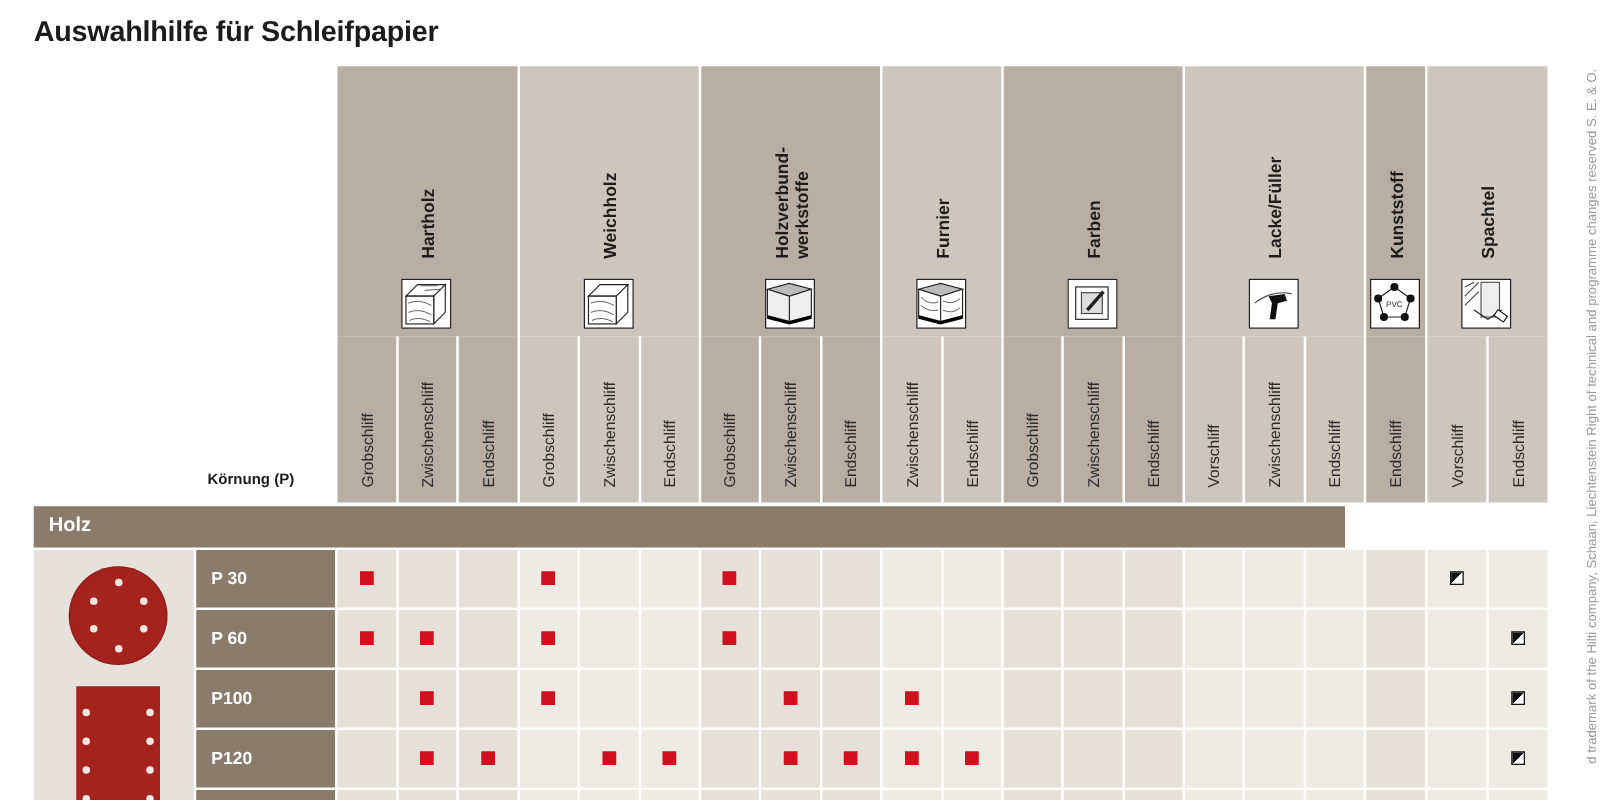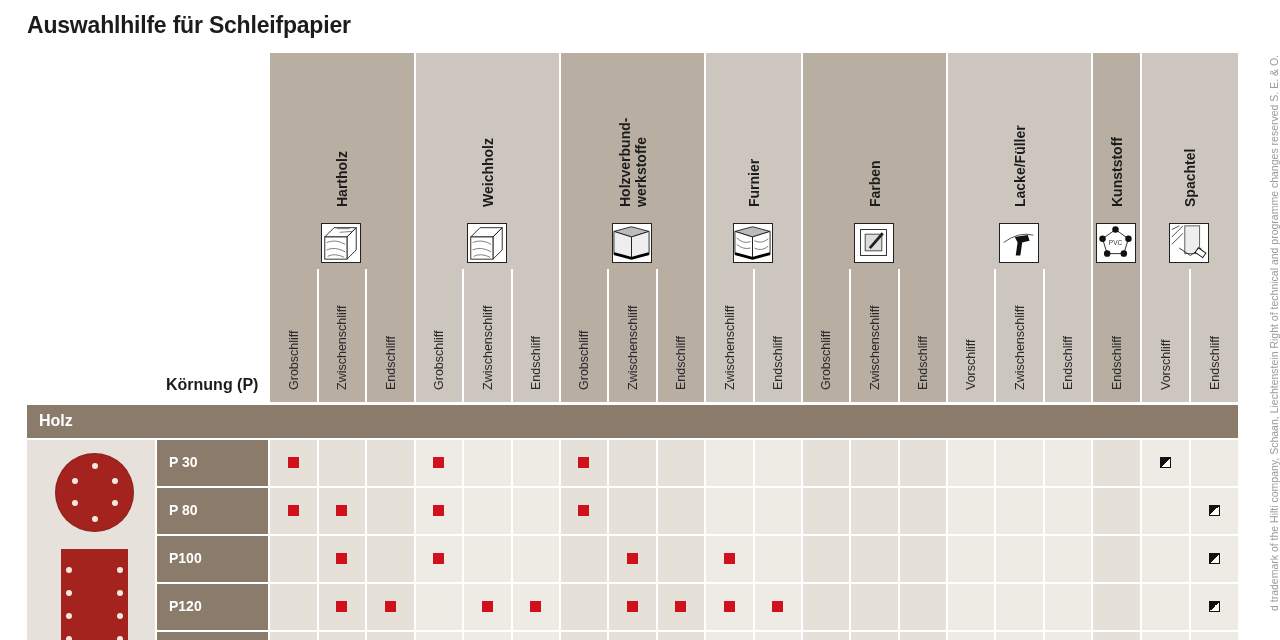--- a/index.html
+++ b/index.html
@@ -5,22 +5,22 @@
   html, body { margin:0; padding:0; }
   body { width:1280px; height:640px; overflow:hidden; background:#ffffff; position:relative; font-family:"Liberation Sans", sans-serif; color:#1a1a1a; }
   .title { position:absolute; left:27px; top:12px; font-size:23px; font-weight:bold; letter-spacing:-0.2px; color:#1c1c1c; }
   .copyright { position:absolute; left:1248px; top:55px; width:20px; height:585px; }
   .copyright span { position:absolute; right:0; top:0; transform-origin: right top; transform: rotate(-90deg) translateX(0); white-space:nowrap; font-size:10.5px; color:#9a9a9a; display:block; }
   .grp { position:absolute; top:53px; height:216px; }
   .grp-label { position:absolute; left:50%; bottom:62px; transform-origin:left bottom; white-space:nowrap; font-weight:bold; font-size:14px; color:#1c1c1c; line-height:16px; }
   .grp-icon { position:absolute; bottom:6px; left:50%; margin-left:-21px; width:40px; height:40px; background:#fff; border:1.5px solid #222; box-sizing:border-box; }
   .sub { position:absolute; top:269px; height:133px; }
   .sub-label { position:absolute; left:50%; bottom:12px; transform-origin:left bottom; white-space:nowrap; font-size:12.5px; color:#2a2a2a; }
-  .koernung { position:absolute; left:166px; top:376px; font-size:16px; font-weight:bold; color:#1c1c1c; }
-  .holz-bar { position:absolute; left:27px; top:405px; width:1211px; height:33px; background:#8b7b6b; }
+  .koernung { position:absolute; left:166px; top:376px; font-size:12px; font-weight:bold; color:#1c1c1c; }
+  .holz-bar { position:absolute; left:27px; top:405px; width:1049px; height:33px; background:#8b7b6b; }
   .holz-bar span { position:absolute; left:12px; top:7px; font-size:16px; font-weight:bold; color:#fff; }
   .left-panel { position:absolute; left:27px; top:440px; width:128px; height:200px; background:#e6e1da; }
   .disc { position:absolute; left:28px; top:13px; width:79px; height:79px; border-radius:50%; background:#a5231f; box-shadow: inset 0 0 2px rgba(0,0,0,0.4); }
   .dot { position:absolute; width:6px; height:6px; background:#f3e8df; border-radius:50%; }
   .strip { position:absolute; left:34px; top:109px; width:67px; height:100px; background:#a5231f; }
   .row-label { position:absolute; left:157px; width:111px; height:46px; background:#8b7b6b; }
   .row-label span { position:absolute; left:12px; top:14px; color:#fff; font-weight:bold; font-size:14px; }
   .cell { position:absolute; height:46px; }
   .mark-red { position:absolute; left:50%; top:50%; width:11px; height:11px; margin:-6px 0 0 -6px; background:#d0101d; }
   .mark-half { position:absolute; left:50%; top:50%; width:11px; height:11px; margin:-6px 0 0 -6px; border:1px solid #111; box-sizing:border-box; background:linear-gradient(135deg,#111 0 50%,#fff 50% 100%); }
@@ -217,21 +217,21 @@
     <div class="cell" style="left: 900px; top: 440px; width: 46px; background: rgb(229, 224, 216);"></div>
     <div class="cell" style="left: 948px; top: 440px; width: 46px; background: rgb(238, 235, 229);"></div>
     <div class="cell" style="left: 996px; top: 440px; width: 47px; background: rgb(238, 235, 229);"></div>
     <div class="cell" style="left: 1045px; top: 440px; width: 46px; background: rgb(238, 235, 229);"></div>
     <div class="cell" style="left: 1093px; top: 440px; width: 47px; background: rgb(229, 224, 216);"></div>
     <div class="cell" style="left: 1142px; top: 440px; width: 47px; background: rgb(238, 235, 229);">
       <div class="mark-half"></div>
     </div>
     <div class="cell" style="left: 1191px; top: 440px; width: 47px; background: rgb(238, 235, 229);"></div>
     <div class="row-label" style="top: 488px;">
-      <span>P 80</span>
+      <span>P 60</span>
     </div>
     <div class="cell" style="left: 270px; top: 488px; width: 47px; background: rgb(229, 224, 216);">
       <div class="mark-red"></div>
     </div>
     <div class="cell" style="left: 319px; top: 488px; width: 46px; background: rgb(229, 224, 216);">
       <div class="mark-red"></div>
     </div>
     <div class="cell" style="left: 367px; top: 488px; width: 47px; background: rgb(229, 224, 216);"></div>
     <div class="cell" style="left: 416px; top: 488px; width: 46px; background: rgb(238, 235, 229);">
       <div class="mark-red"></div>

